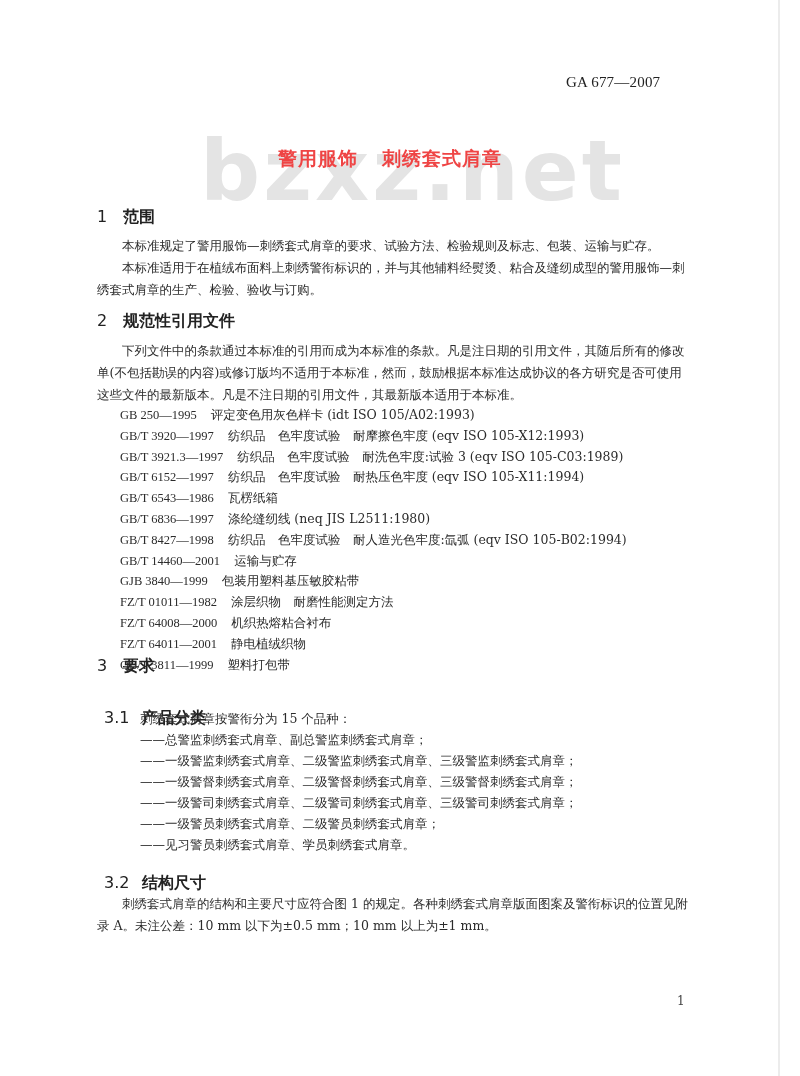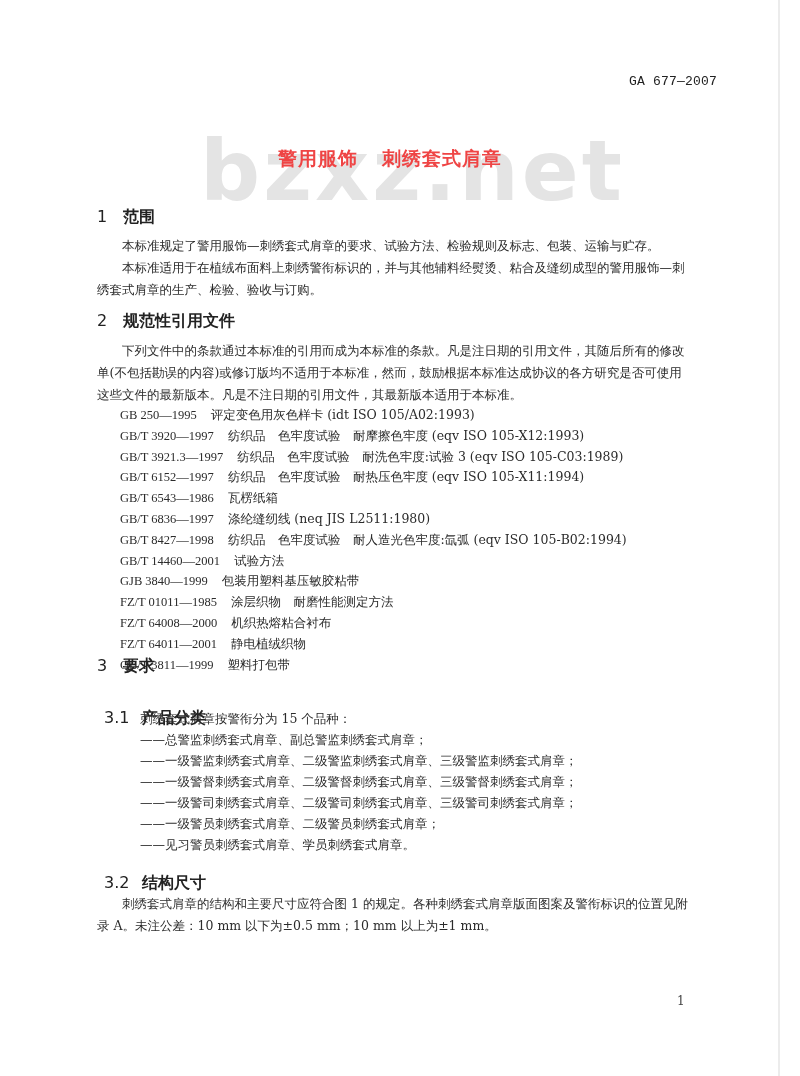--- a/index.html
+++ b/index.html
@@ -1,21 +1,21 @@
 <!DOCTYPE html>
 <html><head>
 <meta charset="utf-8">
 <style>
   html, body { margin:0; padding:0; }
   body {
     width:800px; height:1076px; background:#ffffff; position:relative; overflow:hidden;
     font-family: "DejaVu Serif", "Liberation Serif", serif; color:#2a2a2a;
   }
   .edge-line { position:absolute; left:778px; top:0; width:2px; height:1076px; background:#ececec; }
-  .std-code { position:absolute; left:629px; top:74px; font-size:13px; font-family:Liberation Mono, monospace; color:#222; letter-spacing:0.2px; }
+  .std-code { position:absolute; left:566px; top:74px; font-size:15px; font-family:Liberation Serif, serif; color:#222; letter-spacing:0.2px; }
   .watermark {
     position:absolute; left:200px; top:130px; width:360px; height:82px;
     font-family:"DejaVu Sans", sans-serif; font-weight:bold; font-size:84px; line-height:82px;
     color:#e4e4e4; letter-spacing:3px; text-align:center;
   }
   .title { position:absolute; left:0; width:780px; top:146px; text-align:center; font-family:"DejaVu Sans", sans-serif; font-weight:bold; font-size:19px; color:#ef4444; letter-spacing:1px; }
   .title .gap { display:inline-block; width:24px; }
   .blk { position:absolute; font-size:12.5px; line-height:22px; color:#2b2b2b; }
   .heading { font-family:"DejaVu Sans", sans-serif; font-weight:bold; font-size:16px; color:#222; }
   .heading .num { display:inline-block; width:26px; font-weight:normal; }
@@ -60,23 +60,23 @@
 </div>
 
 <div class="blk" style="left:120px; top:405px; width:580px; line-height:20.8px;">
   <div class="ref-row"><span class="code">GB 250—1995</span><span class="gap"></span><span>评定变色用灰色样卡 (idt ISO 105/A02:1993)</span></div>
   <div class="ref-row"><span class="code">GB/T 3920—1997</span><span class="gap"></span><span>纺织品　色牢度试验　耐摩擦色牢度 (eqv ISO 105-X12:1993)</span></div>
   <div class="ref-row"><span class="code">GB/T 3921.3—1997</span><span class="gap"></span><span>纺织品　色牢度试验　耐洗色牢度:试验 3 (eqv ISO 105-C03:1989)</span></div>
   <div class="ref-row"><span class="code">GB/T 6152—1997</span><span class="gap"></span><span>纺织品　色牢度试验　耐热压色牢度 (eqv ISO 105-X11:1994)</span></div>
   <div class="ref-row"><span class="code">GB/T 6543—1986</span><span class="gap"></span><span>瓦楞纸箱</span></div>
   <div class="ref-row"><span class="code">GB/T 6836—1997</span><span class="gap"></span><span>涤纶缝纫线 (neq JIS L2511:1980)</span></div>
   <div class="ref-row"><span class="code">GB/T 8427—1998</span><span class="gap"></span><span>纺织品　色牢度试验　耐人造光色牢度:氙弧 (eqv ISO 105-B02:1994)</span></div>
-  <div class="ref-row"><span class="code">GB/T 14460—2001</span><span class="gap"></span><span>试验方法</span></div>
+  <div class="ref-row"><span class="code">GB/T 14460—2001</span><span class="gap"></span><span>运输与贮存</span></div>
   <div class="ref-row"><span class="code">GJB 3840—1999</span><span class="gap"></span><span>包装用塑料基压敏胶粘带</span></div>
-  <div class="ref-row"><span class="code">FZ/T 01011—1985</span><span class="gap"></span><span>涂层织物　耐磨性能测定方法</span></div>
+  <div class="ref-row"><span class="code">FZ/T 01011—1982</span><span class="gap"></span><span>涂层织物　耐磨性能测定方法</span></div>
   <div class="ref-row"><span class="code">FZ/T 64008—2000</span><span class="gap"></span><span>机织热熔粘合衬布</span></div>
   <div class="ref-row"><span class="code">FZ/T 64011—2001</span><span class="gap"></span><span>静电植绒织物</span></div>
   <div class="ref-row"><span class="code">QB/T 3811—1999</span><span class="gap"></span><span>塑料打包带</span></div>
 </div>
 
 <div class="blk" style="left:97px; top:655px; width:600px;">
   <div class="heading">
     <span class="num">3</span><span>要求</span>
   </div>
 </div>

